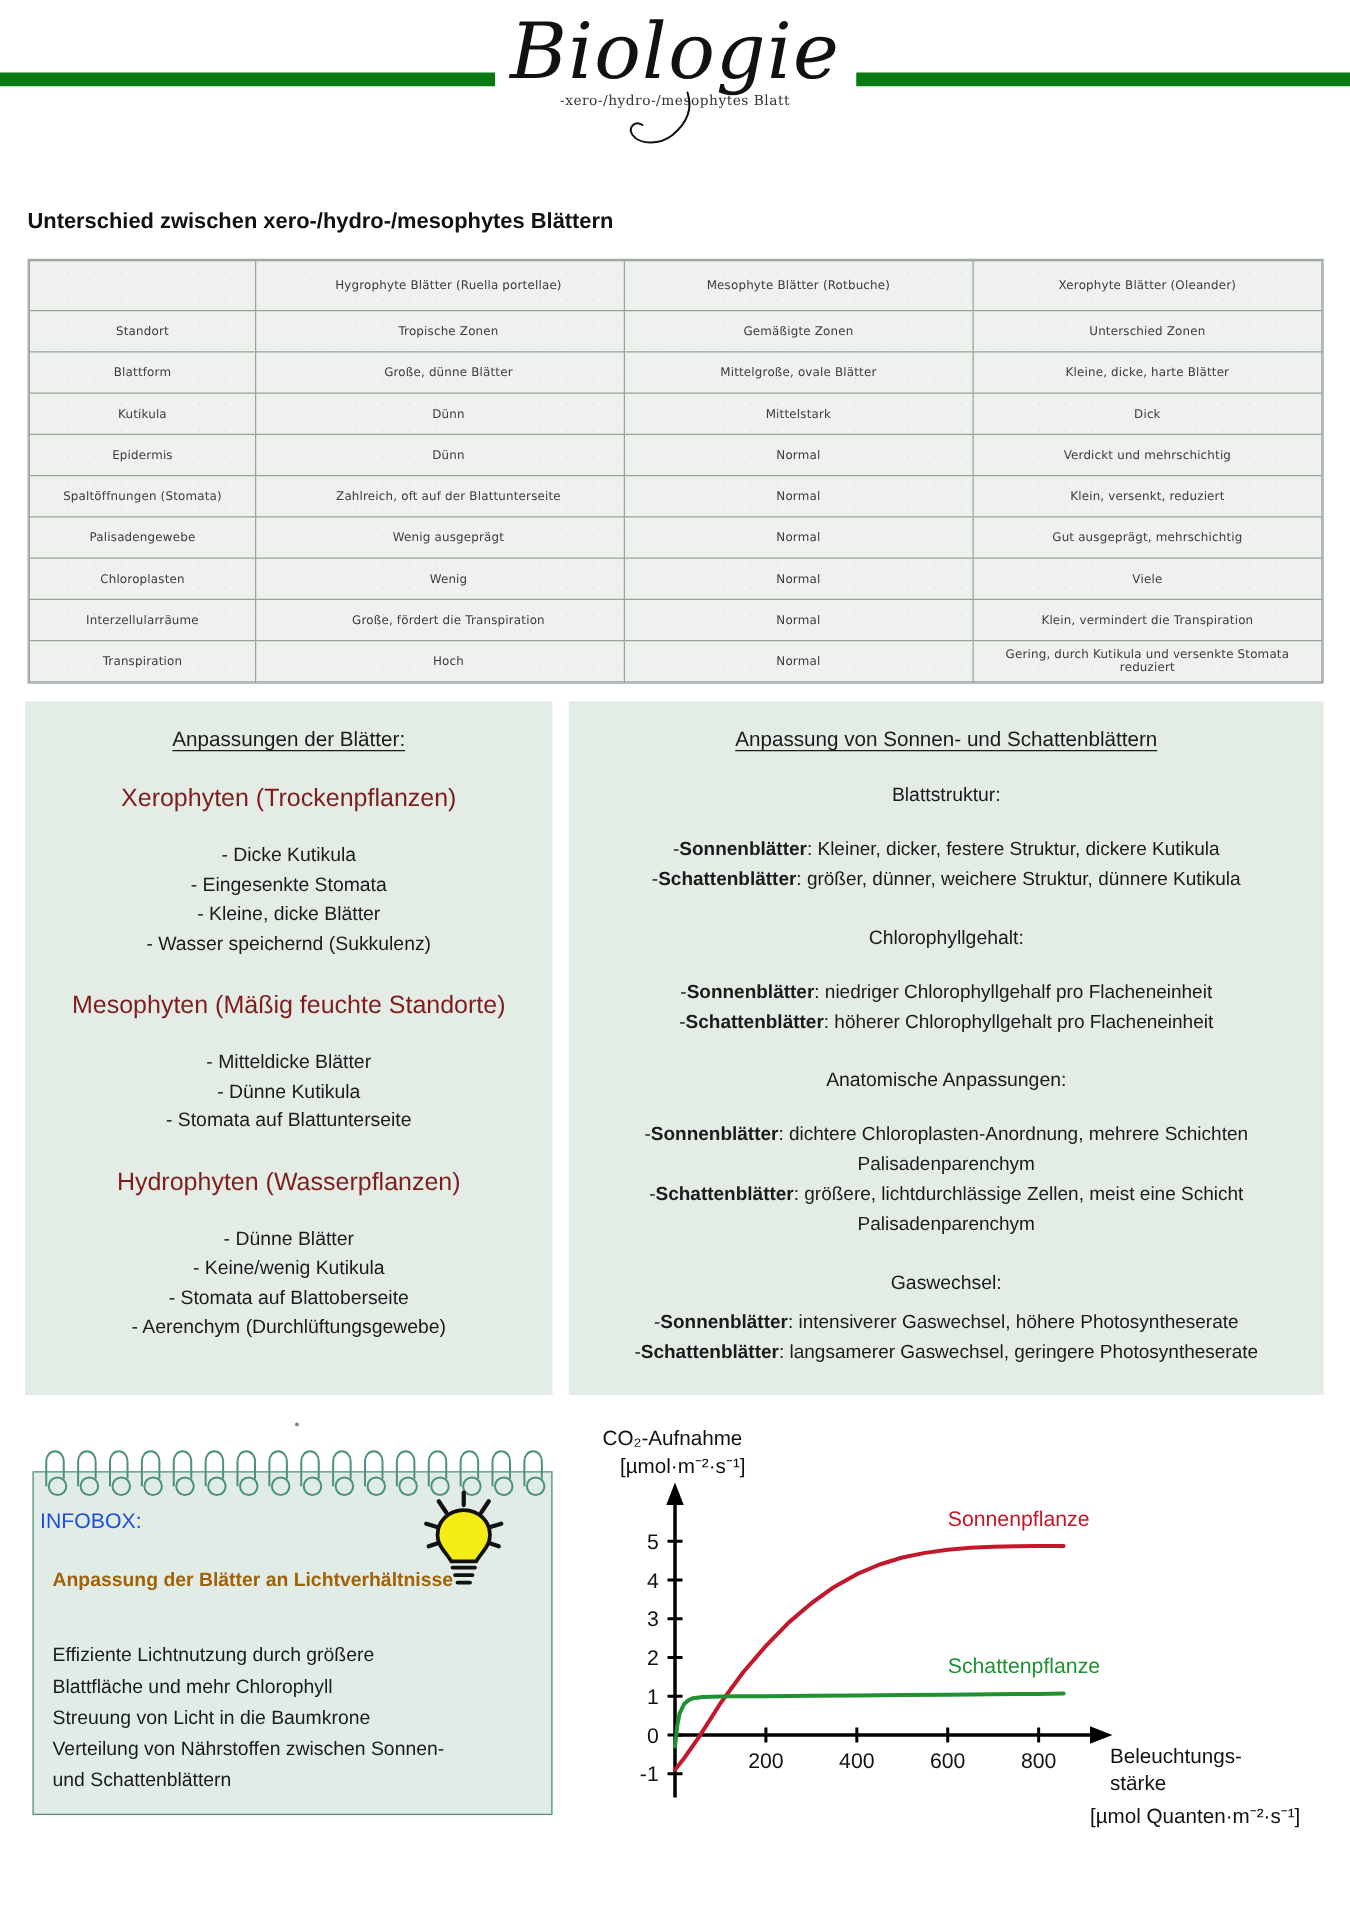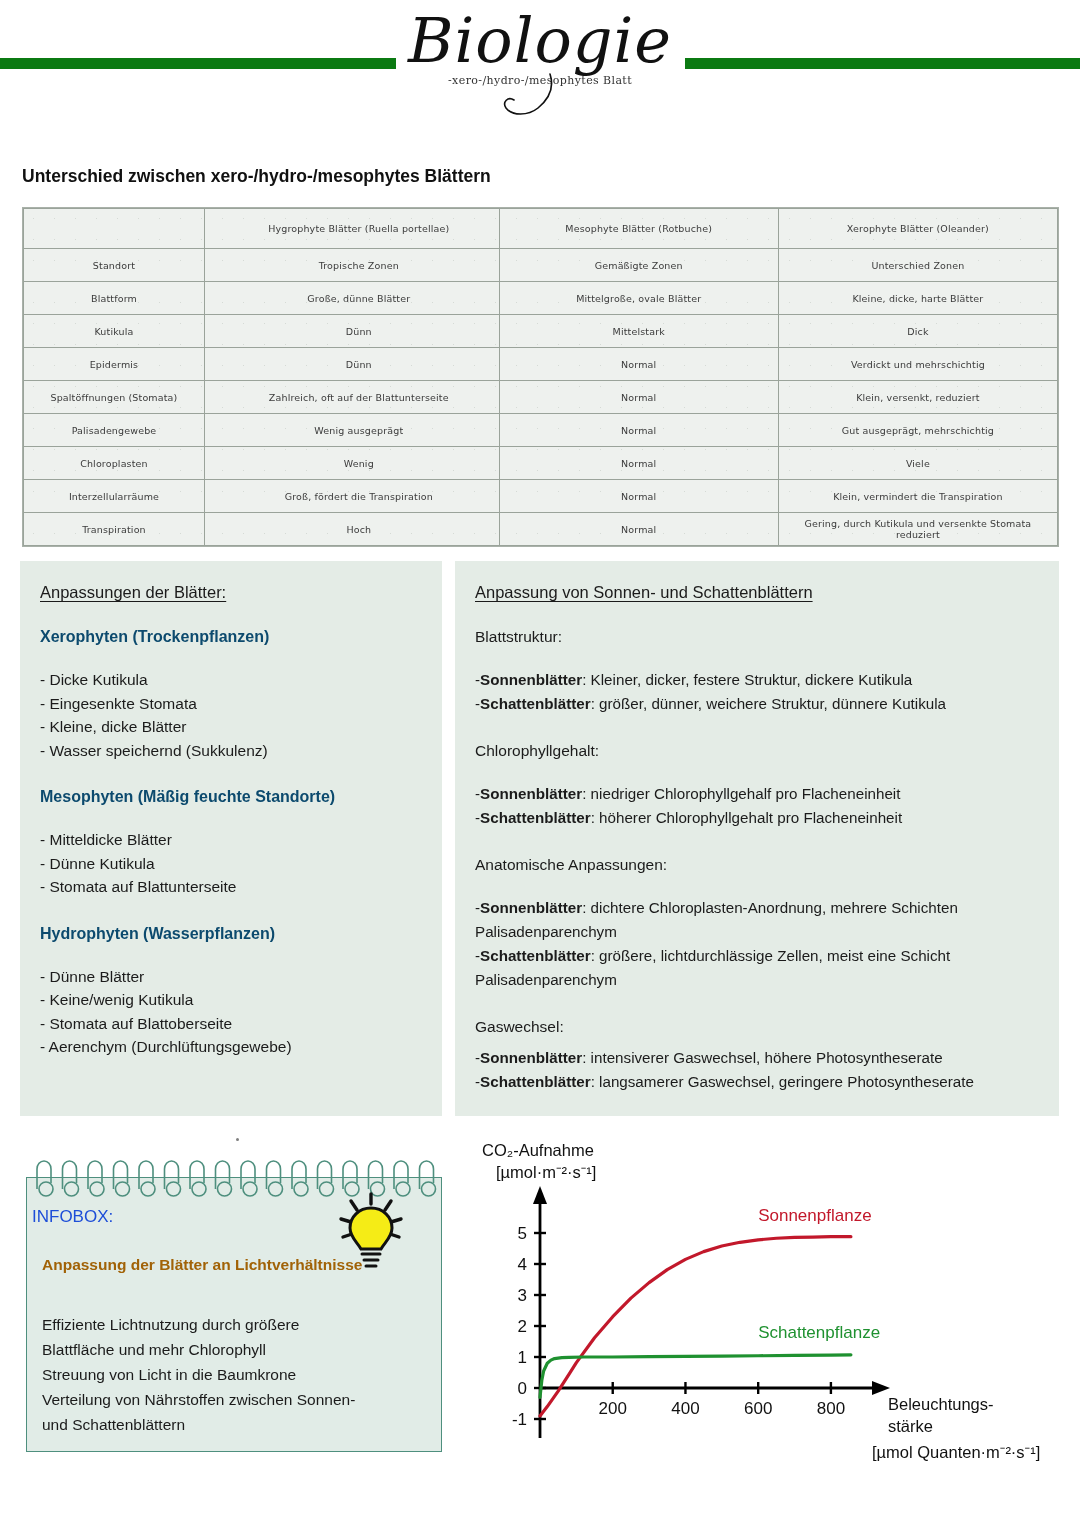--- a/index.html
+++ b/index.html
@@ -103,37 +103,38 @@
   table.cmp td.col-label { width: 17.5%; }
   table.cmp td.col-hyg   { width: 28.5%; padding-left: 20px; }
   table.cmp td.col-mes   { width: 27%;   }
   table.cmp td.col-xer   { width: 27%;   }
   table.cmp tr.head td { height: 40px; }
 
   
   .panel {
     position: absolute;
     background: #e4ece6;
+    text-align: center;
   }
   .panel-left  { left: 20px;  top: 561px; width: 422px; height: 555px; }
   .panel-right { left: 455px; top: 561px; width: 604px; height: 555px; }
 
   .panel-inner { padding: 22px 20px 0 20px; }
 
   .panel-title {
     font-size: 16.5px;
     color: #1b1b1b;
     text-decoration: underline;
     text-underline-offset: 3px;
     margin-bottom: 26px;
   }
   .panel-h {
-    font-size: 16px;
-    font-weight: bold;
-    color: #0c4a6e;
+    font-size: 20px;
+    font-weight: normal;
+    color: #7f1d1d;
     margin: 0 0 22px 0;
   }
   .gap-lg { height: 26px; }
   .gap-md { height: 22px; }
   .gap-sm { height: 10px; }
   .bullets { font-size: 15.5px; line-height: 23.5px; color:#1b1b1b; }
   .rline { font-size: 15.2px; line-height: 24px; color:#1b1b1b; }
   .rline b { font-weight: bold; }
   .rlabel { font-size: 15.5px; color:#1b1b1b; }
 
@@ -264,21 +265,21 @@
           <td class="col-xer">Gut ausgeprägt, mehrschichtig</td>
         </tr>
         <tr>
           <td class="col-label">Chloroplasten</td>
           <td class="col-hyg">Wenig</td>
           <td class="col-mes">Normal</td>
           <td class="col-xer">Viele</td>
         </tr>
         <tr>
           <td class="col-label">Interzellularräume</td>
-          <td class="col-hyg">Groß, fördert die Transpiration</td>
+          <td class="col-hyg">Große, fördert die Transpiration</td>
           <td class="col-mes">Normal</td>
           <td class="col-xer">Klein, vermindert die Transpiration</td>
         </tr>
         <tr>
           <td class="col-label">Transpiration</td>
           <td class="col-hyg">Hoch</td>
           <td class="col-mes">Normal</td>
           <td class="col-xer">Gering, durch Kutikula und versenkte Stomata reduziert</td>
         </tr>
       </tbody>

